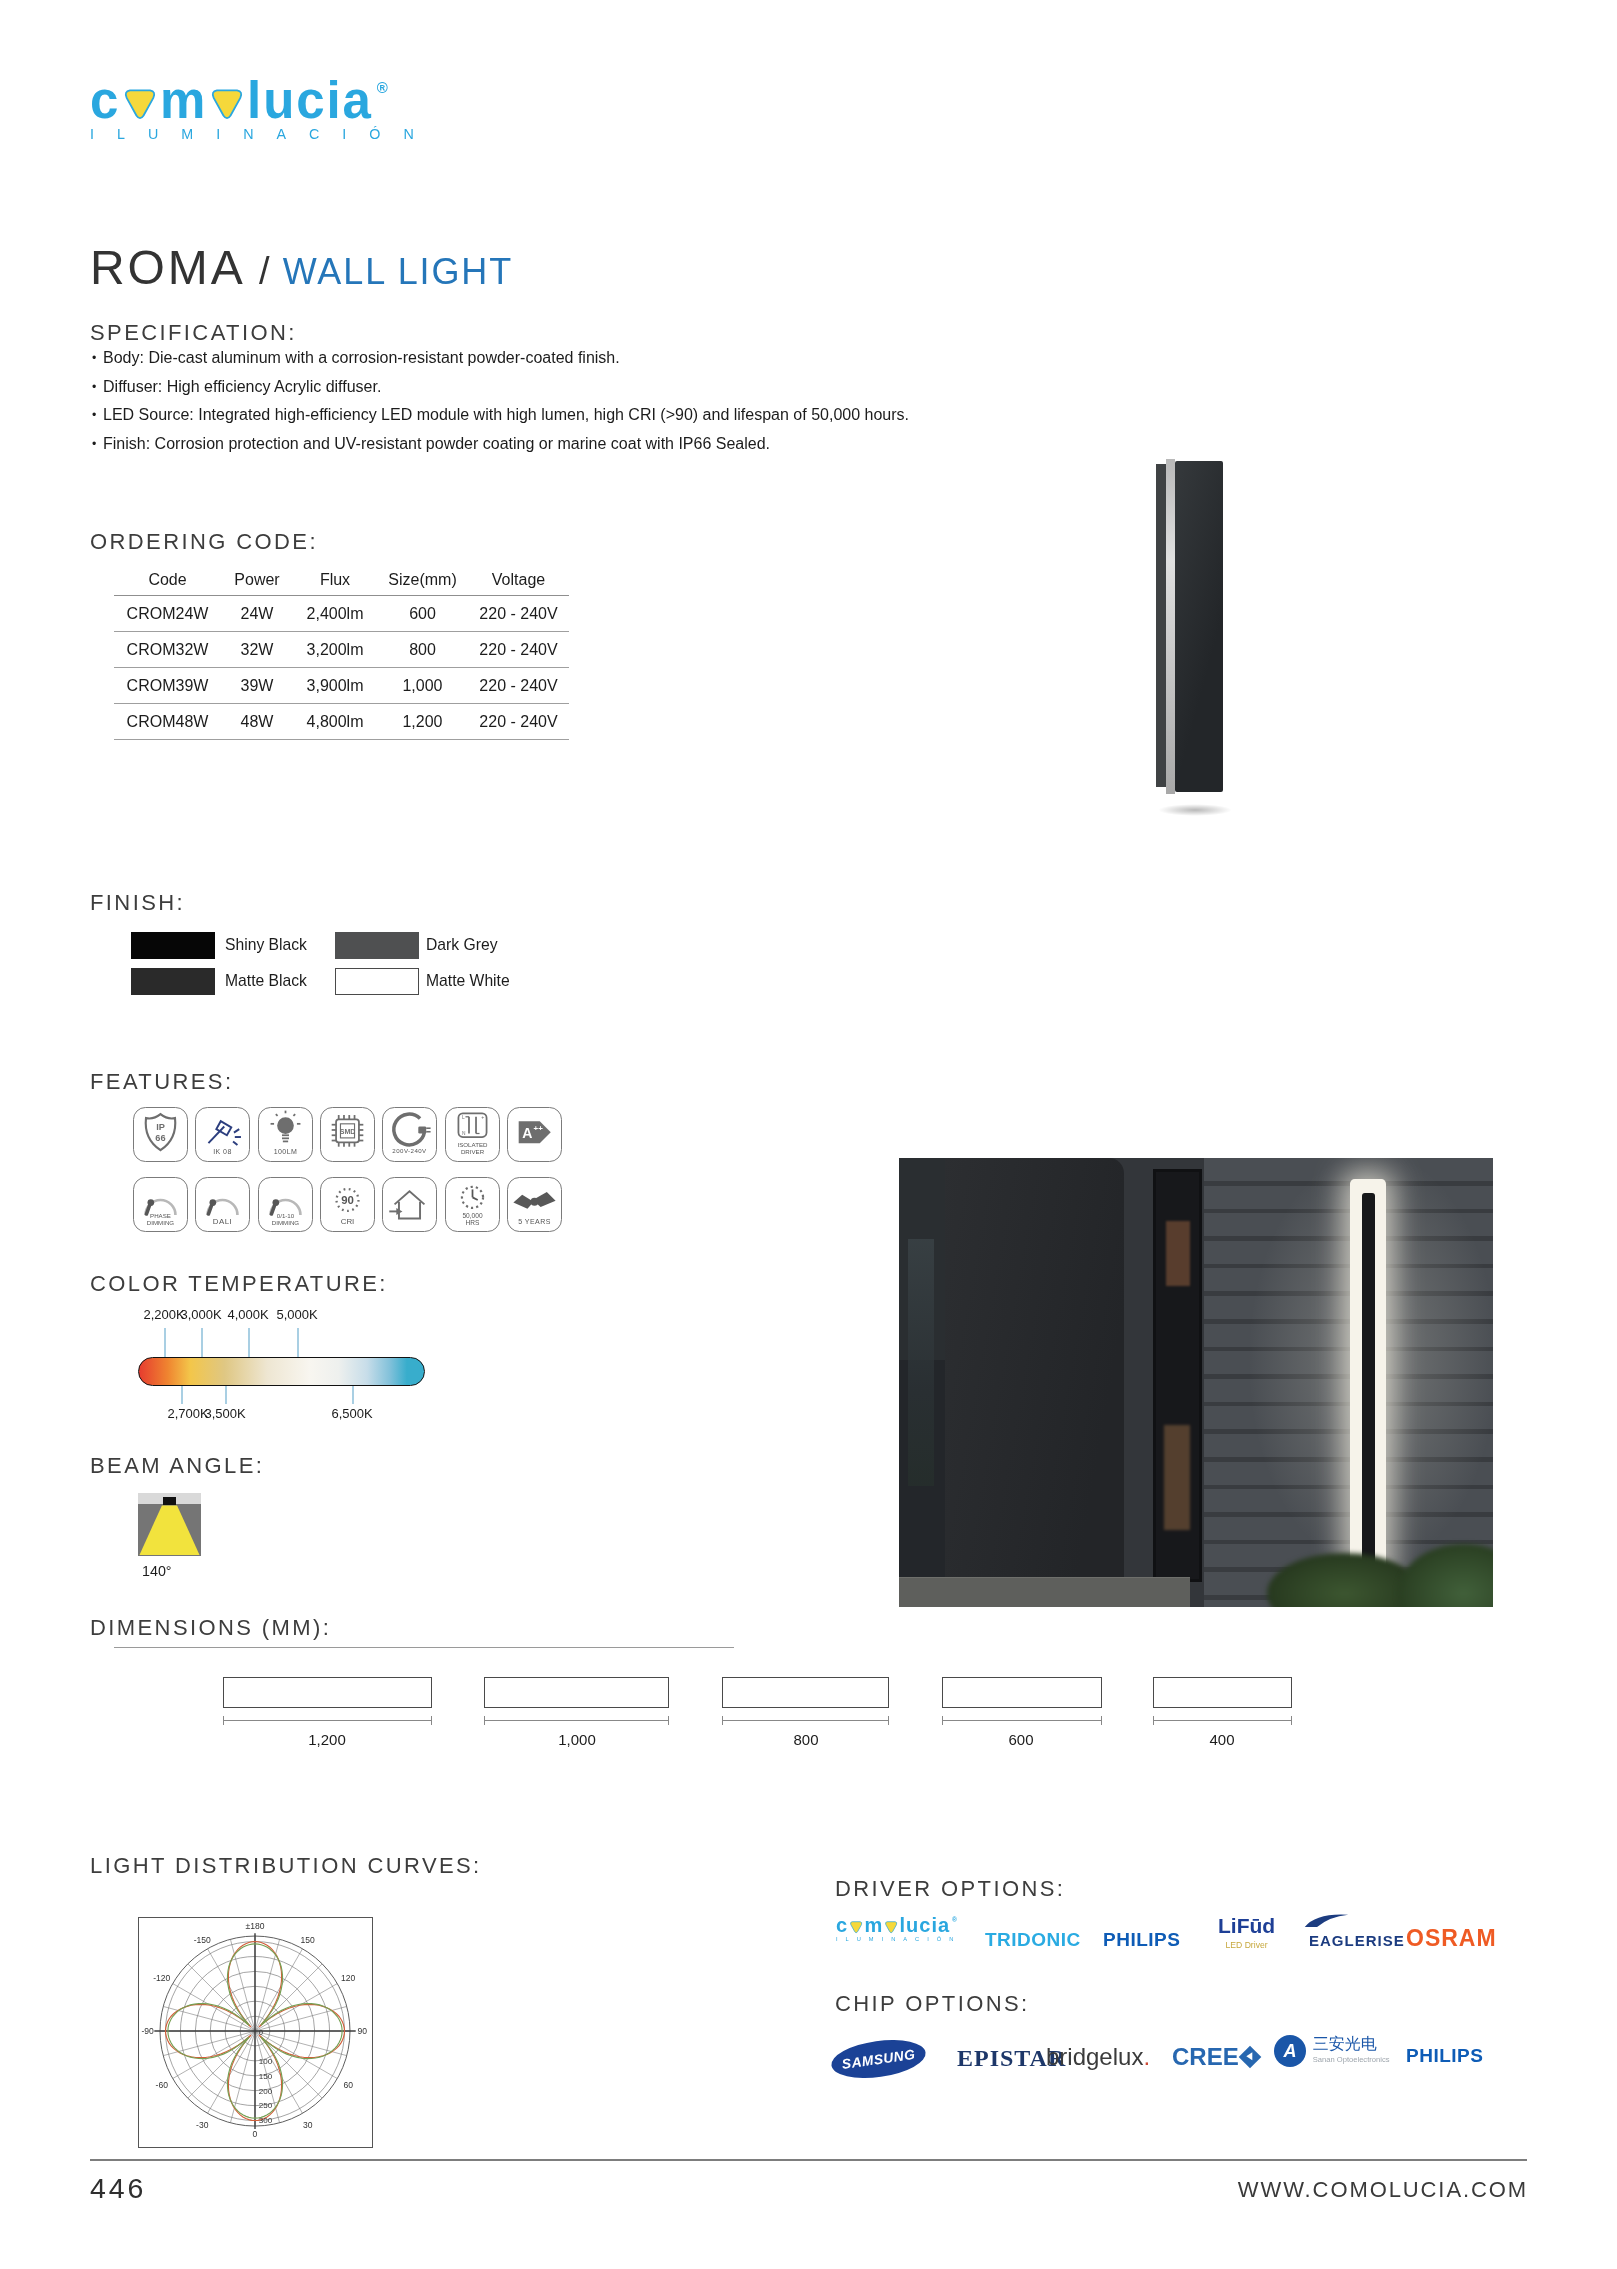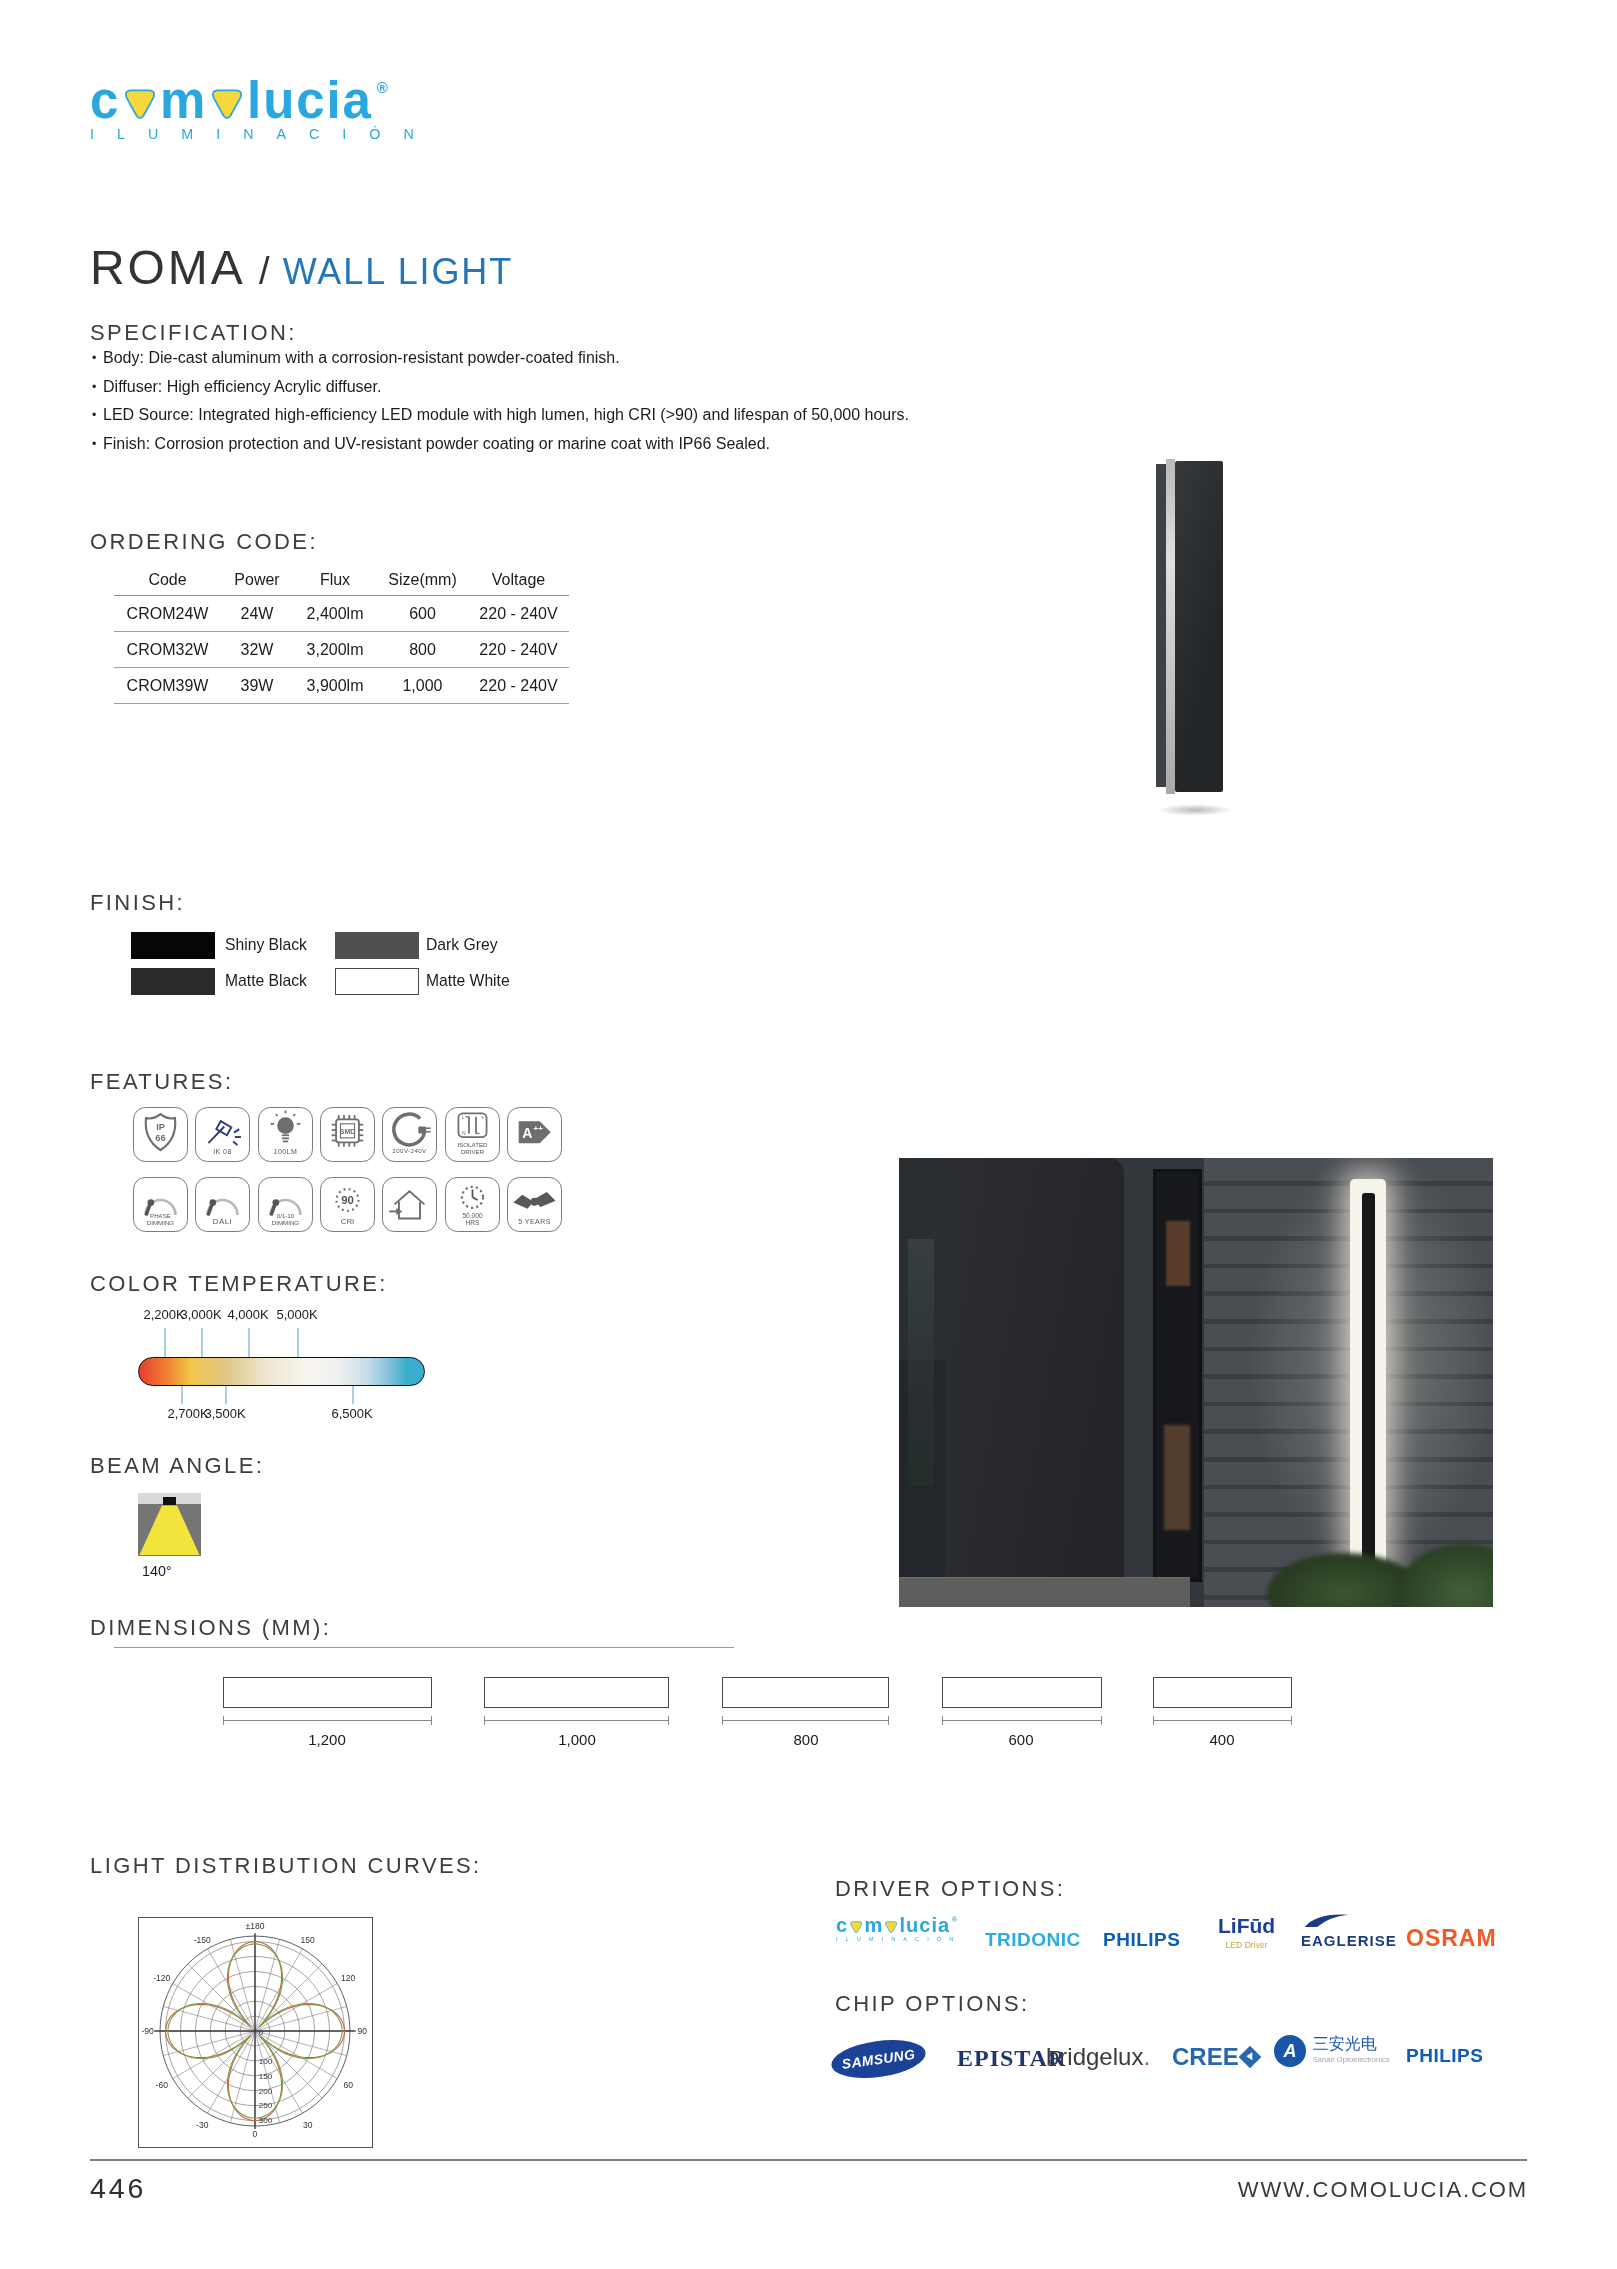--- a/index.html
+++ b/index.html
@@ -70,21 +70,21 @@
   .ph-lamp{position:absolute;left:76%;top:4.7%;width:6%;height:90%;background:#f6f3ea;border-radius:4.8px;
      box-shadow:0 0 28.5px 7.6px rgba(242,238,224,.75);}
   .ph-core{position:absolute;left:32%;top:3.5%;width:36%;height:93%;background:#17181a;border-radius:2.9px;}
   .ph-path{position:absolute;left:0;bottom:0;width:49%;height:6.5%;background:#5e5f5c;border-top:1.9px solid #6e6f6b;}
   .ph-plant{position:absolute;border-radius:50%;filter:blur(2.9px);}
   
   .brand-tridonic{font-size:19px;font-weight:bold;color:#2aabe2;letter-spacing:0.5px;}
   .brand-philips{font-size:19px;font-weight:bold;color:#0e5cb6;letter-spacing:0.5px;}
   .brand-lifud{font-size:21px;font-weight:bold;color:#1e3f96;line-height:19px;text-align:center;}
   .brand-lifud .sub{font-size:8.6px;font-weight:normal;color:#c7a83d;display:block;margin-top:1px;}
-  .brand-eaglerise{font-size:15px;font-weight:bold;color:#1c3c80;letter-spacing:1px;}
+  .brand-eaglerise{font-size:15px;font-weight:bold;color:#1c3c80;letter-spacing:1px;margin-left:8px;}
   .brand-osram{font-size:23px;font-weight:bold;color:#ef5b24;letter-spacing:1px;}
   .brand-samsung{width:95px;height:36px;background:#1b4296;border-radius:50%;transform:rotate(-8deg);
       display:flex;align-items:center;justify-content:center;}
   .brand-samsung span{color:#fff;font-style:italic;font-weight:bold;font-size:13.8px;letter-spacing:0.5px;}
   .brand-epistar{font-family:"Liberation Serif",serif;font-size:24px;font-weight:bold;color:#1d3769;letter-spacing:1px;margin-left:13px;}
   .brand-bridgelux{font-size:24px;color:#3b3b3b;position:relative;}
   .brand-bridgelux .reddot{color:#cd4a36;}
   .brand-cree{font-size:24px;font-weight:bold;color:#2767b0;display:flex;align-items:center;gap:2.9px;}
   .cree-diamond{width:16px;height:16px;background:#2767b0;transform:rotate(45deg);position:relative;display:inline-block;}
   .cree-diamond i{position:absolute;left:3.8px;top:3.8px;width:0;height:0;border-top:4.3px solid transparent;
@@ -175,20 +175,27 @@
           <td>32W</td>
           <td>3,200lm</td>
           <td>800</td>
           <td>220 - 240V</td>
         </tr>
         <tr>
           <td>CROM39W</td>
           <td>39W</td>
           <td>3,900lm</td>
           <td>1,000</td>
+          <td>220 - 240V</td>
+        </tr>
+        <tr>
+          <td>CROM48W</td>
+          <td>48W</td>
+          <td>4,800lm</td>
+          <td>1,200</td>
           <td>220 - 240V</td>
         </tr>
       </tbody>
     </table>
 
   <div class="abs" style="left:1156px;top:459px;width:67px;height:335px;">
     <div class="abs" style="left:0;top:4.8px;width:11.4px;height:323px;background:#3f4244;"></div>
     <div class="abs" style="left:9.5px;top:0;width:9.5px;height:335px;background:linear-gradient(#b9b9b9,#e0e0e0 30%,#a8a8a8);"></div>
     <div class="abs" style="left:19px;top:1.9px;width:48px;height:331px;border-radius:1.9px;background:linear-gradient(105deg,#35393c,#232629 65%);"></div>
   </div>

